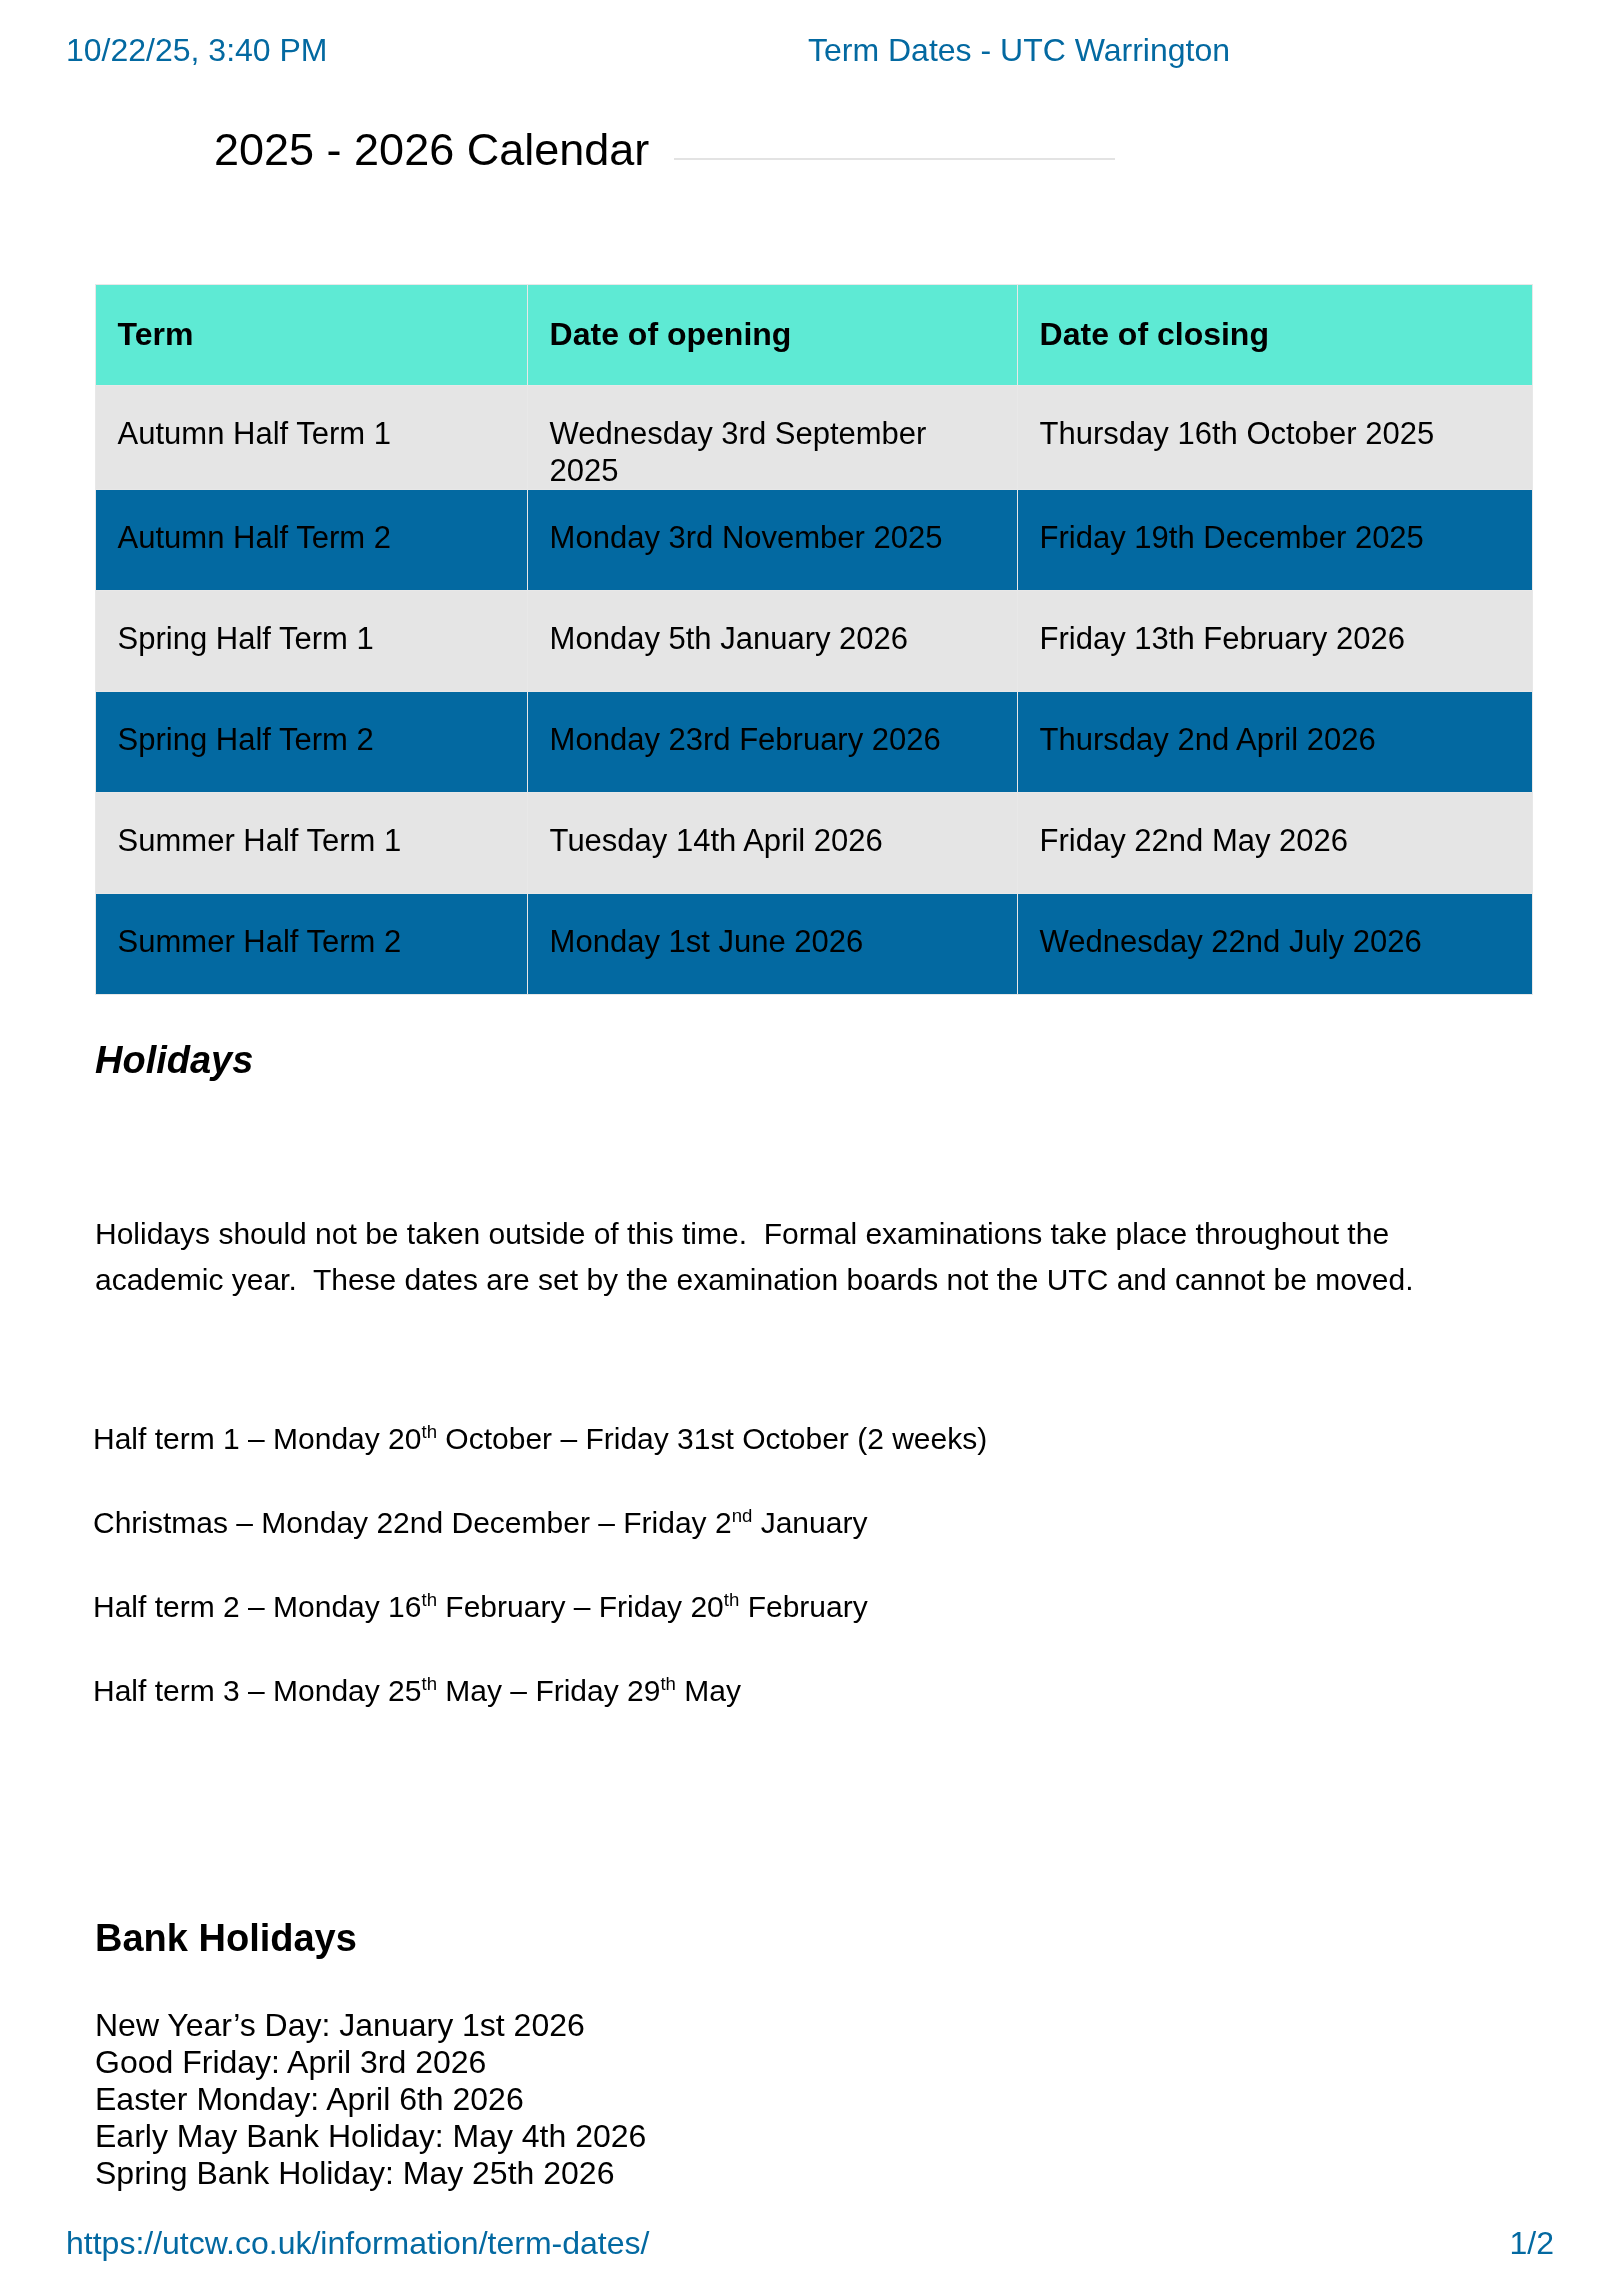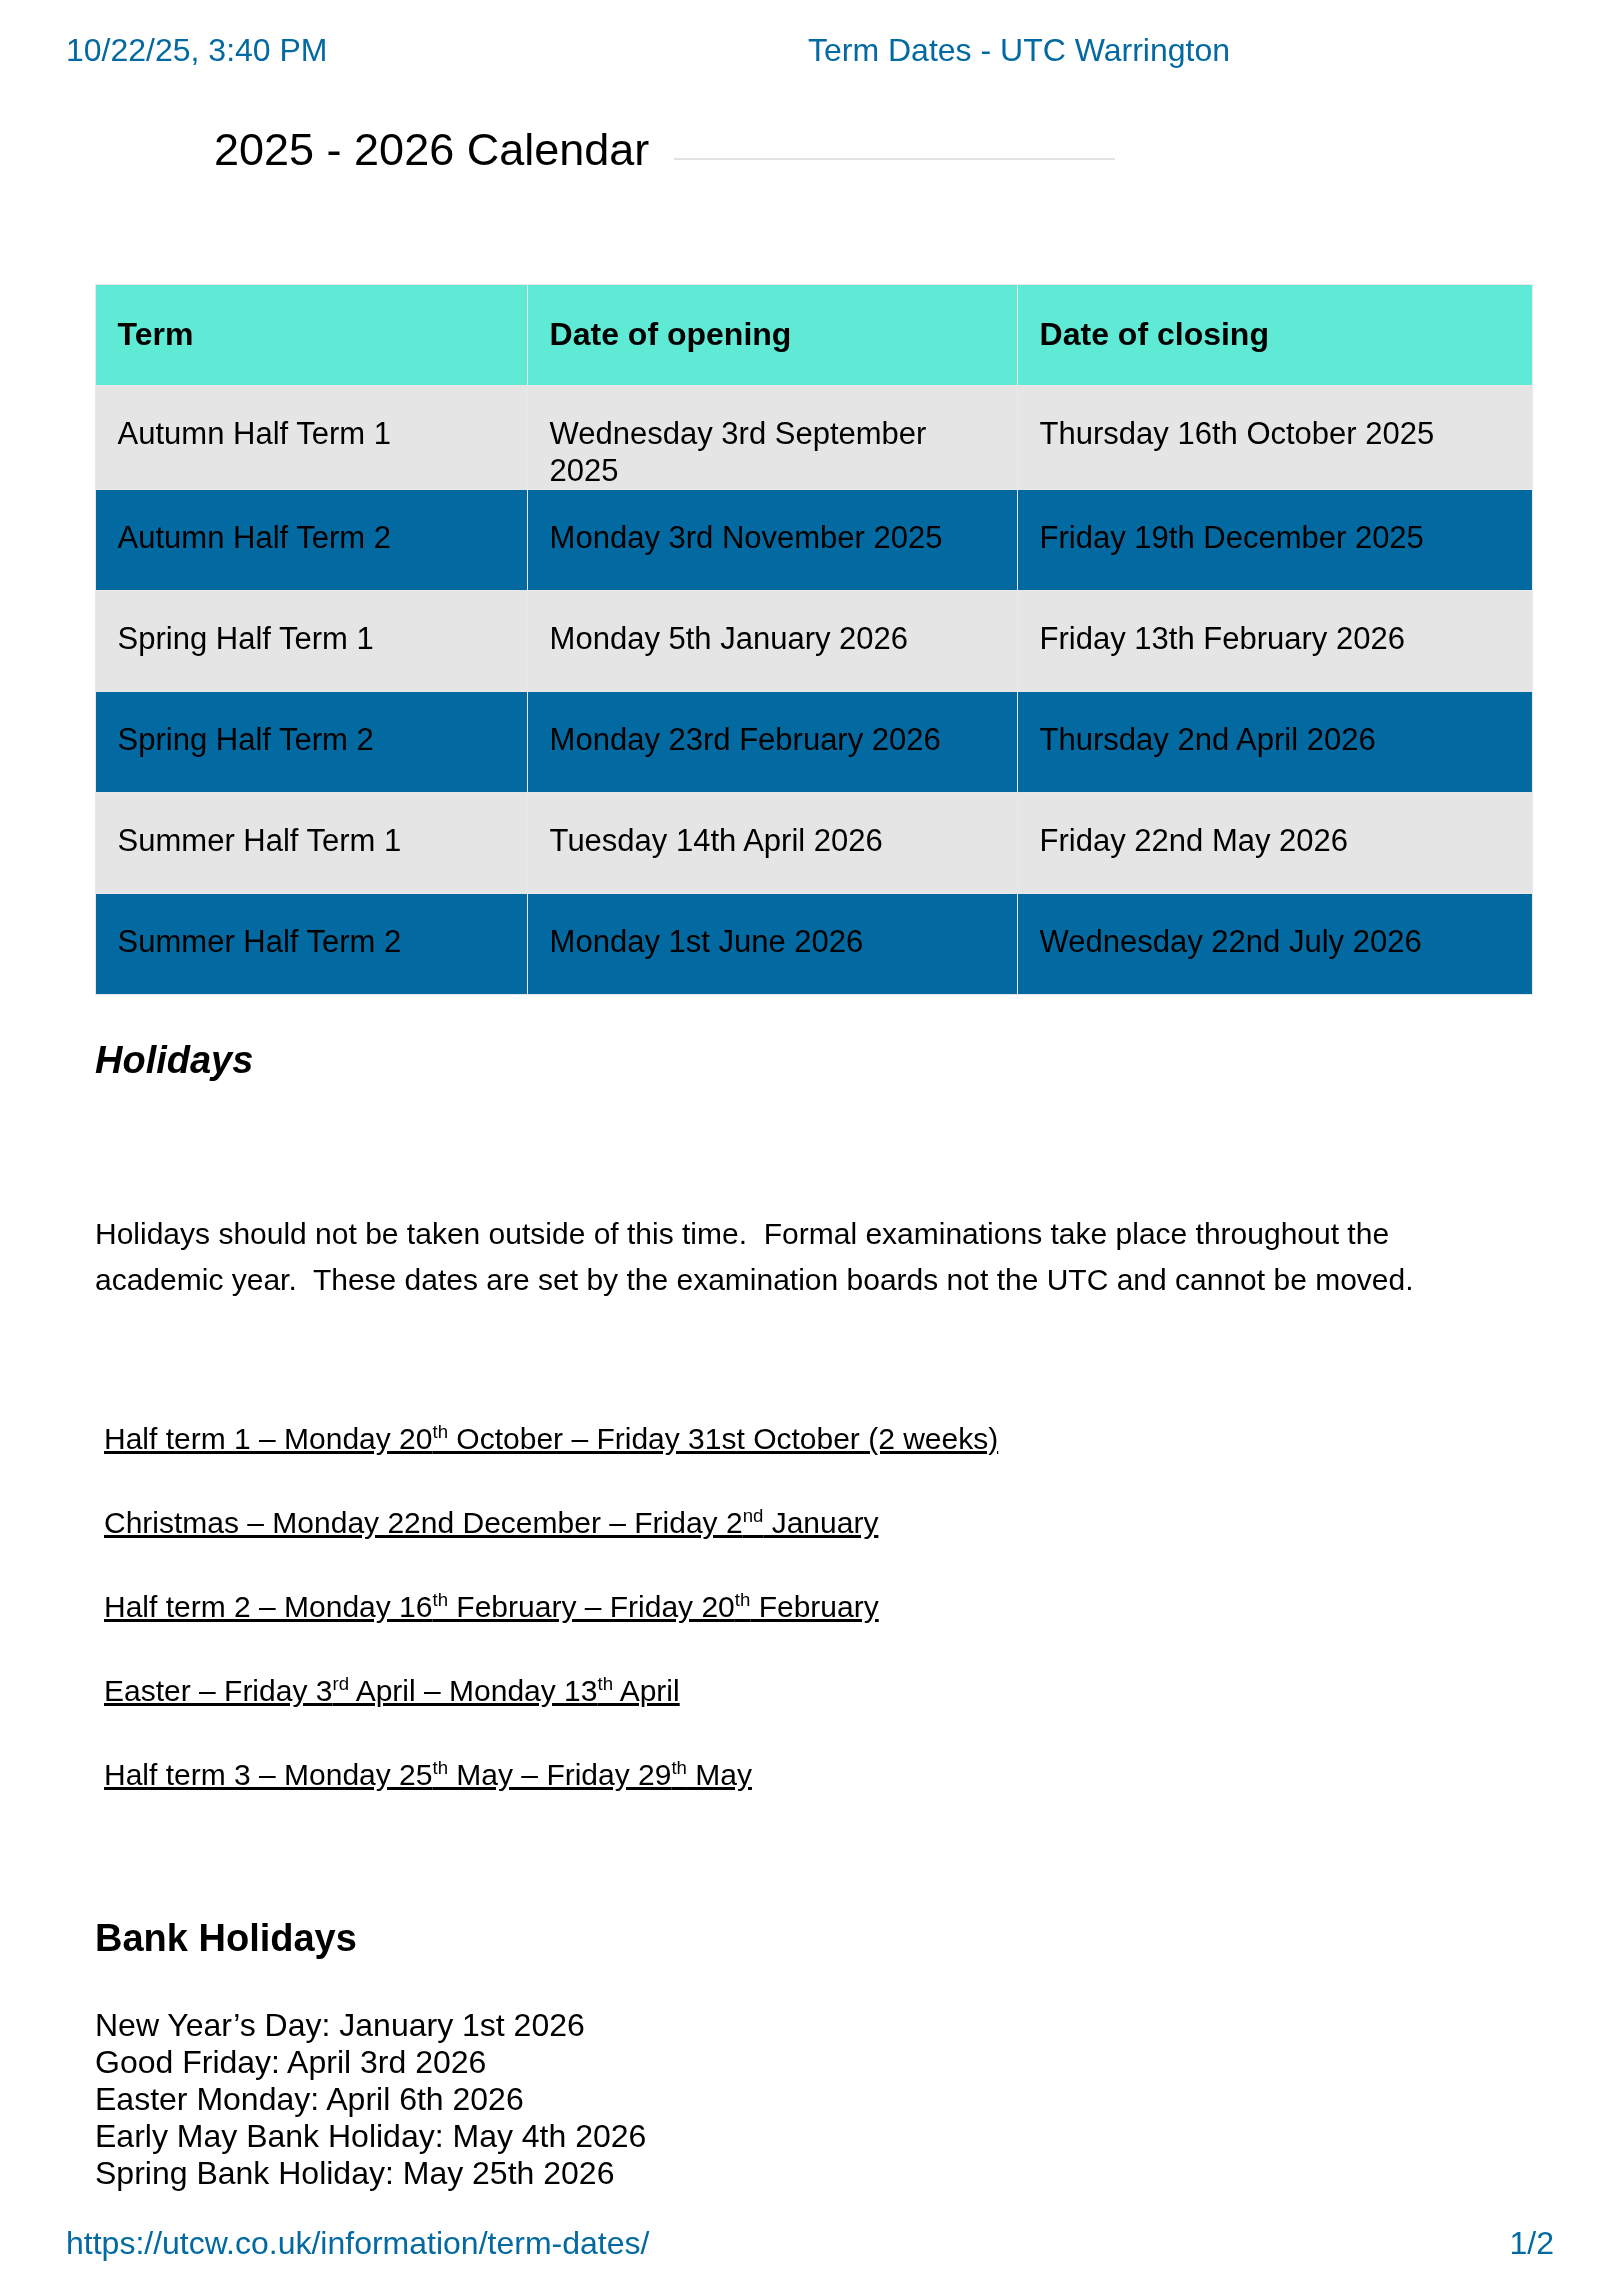--- a/index.html
+++ b/index.html
@@ -71,21 +71,21 @@
   }
   .holidays-heading { top: 1039px; font-style: italic; }
   .bank-heading     { top: 1917px; }
 
   
   .intro-paragraph {
     position: absolute; left: 95px; top: 1211px;
     width: 1421px; margin: 0;
     font-size: 30px; line-height: 46px;
   }
-  .holiday-periods { position: absolute; left: 104px; top: 1419px; text-decoration: underline; }
+  .holiday-periods { position: absolute; left: 93px; top: 1419px; }
   .period-line {
     margin: 0 0 45px 0;
     font-size: 30px; line-height: 39px;
     white-space: nowrap;
   }
   .period-line sup { font-size: 18.6px; line-height: 0; }
   .bank-list {
     position: absolute; left: 95px; top: 2007px;
     font-size: 32px; line-height: 37px;
   }
@@ -148,21 +148,20 @@
       </tr>
     </tbody>
 </table>
 
 <h2 class="section-heading holidays-heading">Holidays</h2>
 <p class="intro-paragraph">Holidays should not be taken outside of this time.&nbsp; Formal examinations take place throughout the academic year.&nbsp; These dates are set by the examination boards not the UTC and cannot be moved.</p>
 <div class="holiday-periods">
     <p class="period-line"><span>Half term 1 – Monday 20</span><sup>th</sup><span> October – Friday 31st October (2 weeks)</span></p>
     <p class="period-line"><span>Christmas – Monday 22nd December – Friday 2</span><sup>nd</sup><span> January</span></p>
     <p class="period-line"><span>Half term 2 – Monday 16</span><sup>th</sup><span> February – Friday 20</span><sup>th</sup><span> February</span></p>
-    <p class="period-line"><span>Easter – Friday 3</span><sup>rd</sup><span> April – Monday 13</span><sup>th</sup><span> April</span></p>
     <p class="period-line"><span>Half term 3 – Monday 25</span><sup>th</sup><span> May – Friday 29</span><sup>th</sup><span> May</span></p>
   </div>
 
 <h2 class="section-heading bank-heading">Bank Holidays</h2>
 <div class="bank-list">
     <div class="bank-line">New Year’s Day: January 1st 2026</div>
     <div class="bank-line">Good Friday: April 3rd 2026</div>
     <div class="bank-line">Easter Monday: April 6th 2026</div>
     <div class="bank-line">Early May Bank Holiday: May 4th 2026</div>
     <div class="bank-line">Spring Bank Holiday: May 25th 2026</div>

